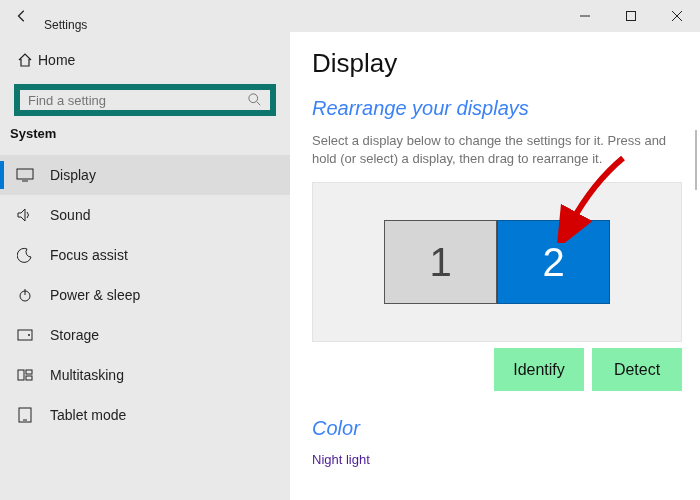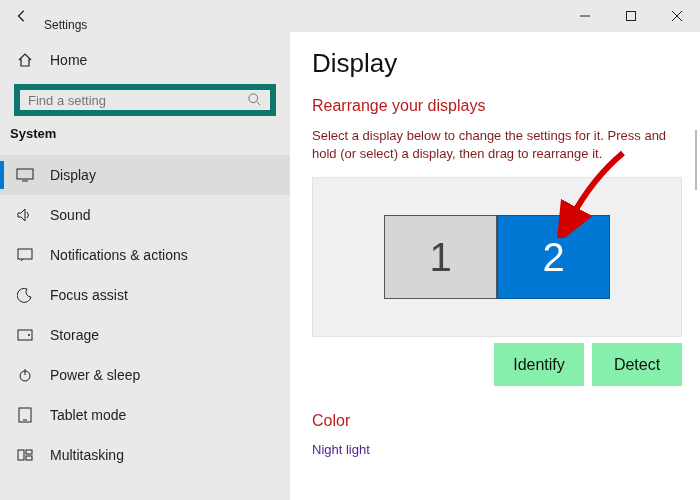--- a/index.html
+++ b/index.html
@@ -4,32 +4,32 @@
 <style>
   * { box-sizing: border-box; margin: 0; padding: 0; font-family: "Segoe UI", Arial, sans-serif; }
   body { width: 700px; height: 500px; overflow: hidden; background: #fff; position: relative; }
   .titlebar { height: 32px; display: flex; align-items: flex-end; background: #e9e9e9; }
   .tb-back { width: 44px; height: 32px; display:flex; align-items:center; justify-content:center; }
   .tb-title { font-size: 12px; color:#222; }
   .tb-spacer { flex:1; }
   .tb-btn { width:46px; height:32px; display:flex; align-items:center; justify-content:center; font-size:13px; color:#222; }
   .body { display:flex; height:468px; }
   .sidebar { width:290px; background:#e9e9e9; padding: 8px 0 0 0; overflow:hidden; }
-  .home-row { display:flex; align-items:center; height:40px; padding-left:16px; gap:16px; font-size:14px; color:#222; }
+  .home-row { display:flex; align-items:center; height:40px; padding-left:16px; gap:4px; font-size:14px; color:#222; }
   .search { margin:4px 14px 10px 14px; height:32px; border:6px solid #0f766e; display:flex; align-items:center; padding:0 8px; background:#e9e9e9; }
   .search input { flex:1; border:none; background:transparent; outline:none; font-size:13px; color:#666; }
   .cat { padding-left:10px; font-size:13px; font-weight:600; color:#111; margin-bottom:14px; }
   .nav-item { display:flex; align-items:center; height:40px; padding-left:16px; gap:16px; font-size:14px; color:#222; position:relative; }
   .nav-item.active::before { content:""; position:absolute; left:0; top:6px; width:4px; height:28px; background:#0078d4; }
   .nav-item.active { background:#dcdcdc; }
   .nav-icon { width:18px; height:18px; display:flex; align-items:center; justify-content:center; font-size:15px; color:#222; }
   .main { flex:1; padding: 16px 18px 0 22px; position:relative; overflow:hidden; background:#fff; }
   .main h1 { font-weight:400; font-size:26px; color:#111; margin-bottom:18px; }
-  .main h2 { font-weight:400; font-size:16px; color:#b91c1c; margin-bottom:12px; }
-  .desc { font-size:13px; color:#7f1d1d; line-height:1.4; margin-bottom:14px; max-width:370px; }
+  .main h2 { font-weight:400; font-size:20px; color:#3b82f6; margin-bottom:12px;font-style:italic; }
+  .desc { font-size:13px; color:#737373; line-height:1.4; margin-bottom:14px; max-width:370px; }
   .monitor-area { background:#f0f0f0; border:1px solid #e3e3e3; height:160px; display:flex; align-items:center; justify-content:center; gap:0; position:relative; width:370px;}
   .mon { width:113px; height:84px; border:1px solid #555; display:flex; align-items:center; justify-content:center; font-size:40px; font-weight:300; }
   .mon1 { background:#d6d6d6; color:#444; }
   .mon2 { background:#0078d4; color:#fff; border-color:#005a9e; }
   .btn-row { display:flex; justify-content:flex-end; gap:8px; width:370px; margin-top:6px; }
   .btn { width:90px; height:43px; background:#86efac; border:none; font-size:16px; color:#111; }
   .scrollbar-stub { position:absolute; right:3px; top:98px; width:2px; height:60px; background:#bbb; }
   .arrow-svg { position:absolute; left:240px; top:-30px; }
 </style>
 </head>
@@ -93,71 +93,62 @@
       <span class="nav-icon">
           <svg width="16" height="14" viewBox="0 0 16 14">
             <path d="M1 5 H4 L8 1 V13 L4 9 H1 Z" stroke="#222" fill="none"></path>
             <path d="M10 4 Q13 7 10 10" stroke="#222" fill="none"></path>
           </svg>
         </span>
       <span>Sound</span>
     </div>
     <div class="nav-item">
       <span class="nav-icon">
-          <svg width="16" height="14" viewBox="0 0 16 14">
-            <rect x="1" y="1" width="14" height="10" stroke="#222" fill="none"></rect>
-            <path d="M4 13 L6 11" stroke="#222"></path>
-          </svg>
-        </span>
-      <span>Notifications &amp; actions</span>
-    </div>
-    <div class="nav-item">
-      <span class="nav-icon">
           <svg width="16" height="16" viewBox="0 0 16 16">
             <path d="M10 2 A7 7 0 1 0 14 10 A5 5 0 0 1 10 2" stroke="#222" fill="none"></path>
           </svg>
         </span>
       <span>Focus assist</span>
+    </div>
+    <div class="nav-item">
+      <span class="nav-icon">
+          <svg width="14" height="14" viewBox="0 0 14 14">
+            <circle cx="7" cy="8" r="5" stroke="#222" fill="none"></circle>
+            <line x1="7" y1="1" x2="7" y2="7" stroke="#222"></line>
+          </svg>
+        </span>
+      <span>Power &amp; sleep</span>
     </div>
     <div class="nav-item">
       <span class="nav-icon">
           <svg width="16" height="12" viewBox="0 0 16 12">
             <rect x="1" y="1" width="14" height="10" stroke="#222" fill="none"></rect>
             <circle cx="12" cy="6" r="1" fill="#222"></circle>
           </svg>
         </span>
       <span>Storage</span>
     </div>
     <div class="nav-item">
       <span class="nav-icon">
-          <svg width="14" height="14" viewBox="0 0 14 14">
-            <circle cx="7" cy="8" r="5" stroke="#222" fill="none"></circle>
-            <line x1="7" y1="1" x2="7" y2="7" stroke="#222"></line>
+          <svg width="16" height="12" viewBox="0 0 16 12">
+            <rect x="1" y="1" width="6" height="10" stroke="#222" fill="none"></rect>
+            <rect x="9" y="1" width="6" height="4" stroke="#222" fill="none"></rect>
+            <rect x="9" y="7" width="6" height="4" stroke="#222" fill="none"></rect>
           </svg>
         </span>
-      <span>Power &amp; sleep</span>
+      <span>Multitasking</span>
     </div>
     <div class="nav-item">
       <span class="nav-icon">
           <svg width="14" height="16" viewBox="0 0 14 16">
             <rect x="1" y="1" width="12" height="14" stroke="#222" fill="none"></rect>
             <line x1="5" y1="13" x2="9" y2="13" stroke="#222"></line>
           </svg>
         </span>
       <span>Tablet mode</span>
-    </div>
-    <div class="nav-item">
-      <span class="nav-icon">
-          <svg width="16" height="12" viewBox="0 0 16 12">
-            <rect x="1" y="1" width="6" height="10" stroke="#222" fill="none"></rect>
-            <rect x="9" y="1" width="6" height="4" stroke="#222" fill="none"></rect>
-            <rect x="9" y="7" width="6" height="4" stroke="#222" fill="none"></rect>
-          </svg>
-        </span>
-      <span>Multitasking</span>
     </div>
   </div>
 
   <div class="main">
     <h1>Display</h1>
     <h2>Rearrange your displays</h2>
     <p class="desc">Select a display below to change the settings for it. Press and hold (or select) a display, then drag to rearrange it.</p>
 
     <div class="monitor-area">
       <div class="mon mon1">1</div>

